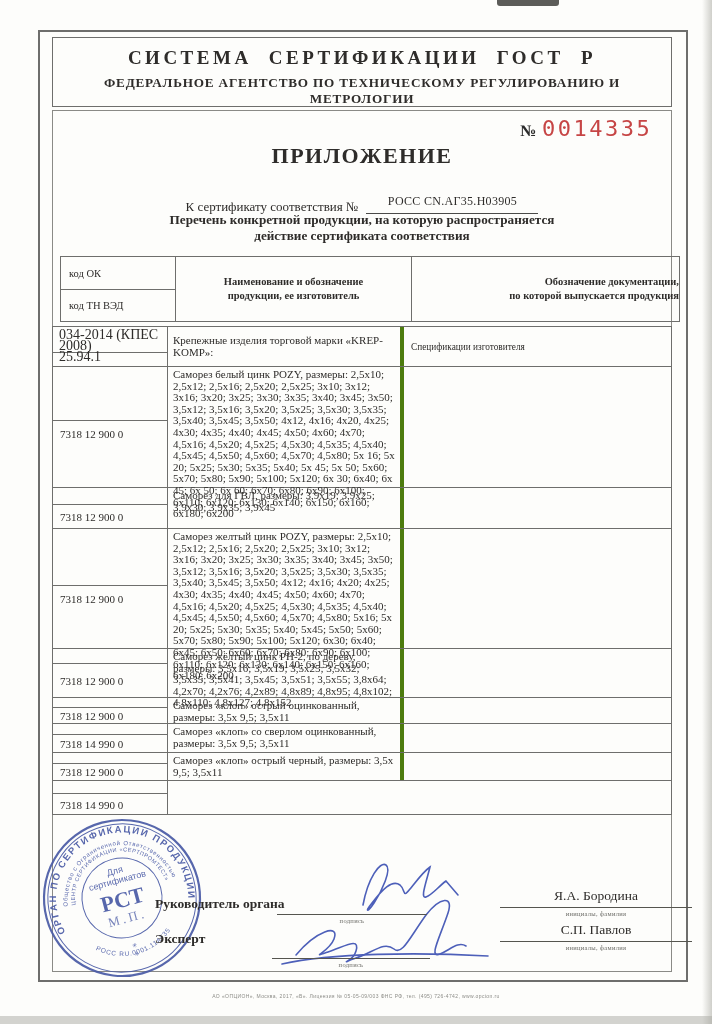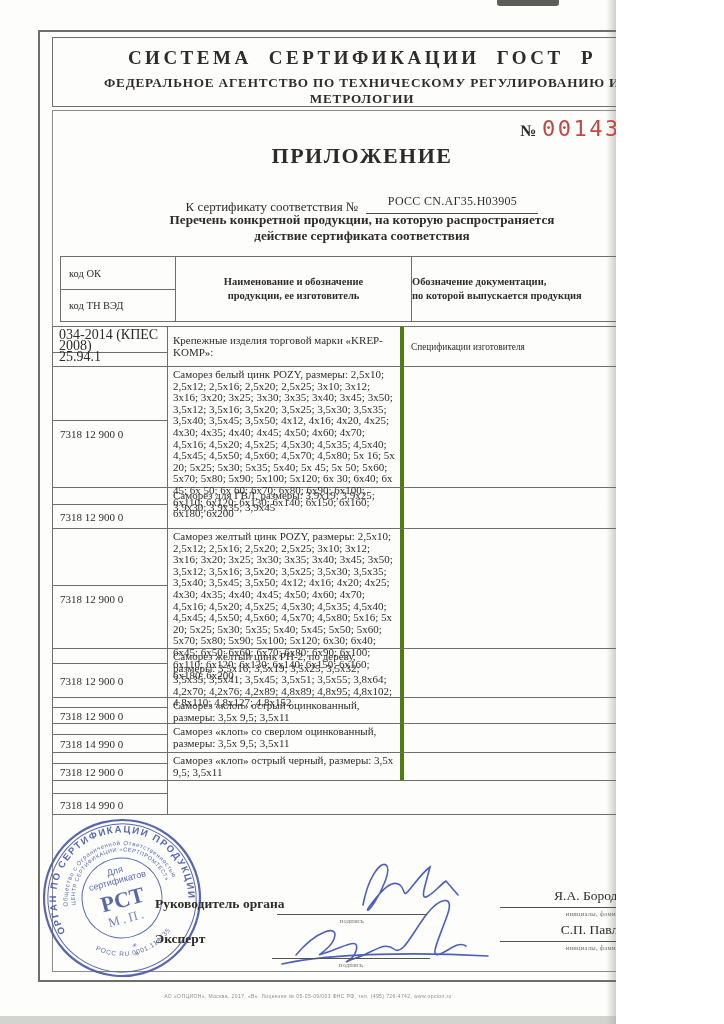--- a/index.html
+++ b/index.html
@@ -1,18 +1,18 @@
 <!DOCTYPE html>
 <html><head>
 <meta charset="utf-8">
 <style>
   * { margin:0; padding:0; box-sizing:border-box; }
   html,body { background:#ffffff; }
   .page {
-    position:relative; width:616px; height:1024px; background:#fdfdfb;
+    position:relative; width:712px; height:1024px; background:#fdfdfb;
     font-family:"Liberation Serif","DejaVu Serif",serif; color:#2e2c2a; overflow:hidden;
   }
   
   .scan-smudge-top { position:absolute; left:497px; top:0; width:62px; height:6px; background:#40403c; border-radius:0 0 3px 3px; opacity:.85; }
   .scan-edge-right { position:absolute; right:0; top:0; width:10px; height:100%; background:linear-gradient(to right,rgba(200,200,196,0),#cfcfca); }
   .scan-edge-bottom { position:absolute; left:0; top:1016px; width:100%; height:8px; background:#a9a9a4; opacity:.5; }
 
   .frame-outer { position:absolute; left:38px; top:30px; width:650px; height:952px; border:2px solid #6e6e6c; }
   .frame-inner { position:absolute; left:52px; top:110px; width:620px; height:862px; border:1px solid #8a8a86; }
   .org-box { position:absolute; left:52px; top:37px; width:620px; height:70px; border:1.5px solid #6e6e6c; text-align:center; }
@@ -31,21 +31,21 @@
 
   .subtitle { position:absolute; left:52px; top:212px; width:620px; text-align:center; font-size:13.2px; font-weight:bold; line-height:16px; }
 
   
   .thead { position:absolute; left:52px; top:256px; width:620px; height:66px; border:1.3px solid #6e6e6c; display:flex; background:transparent;margin-left:8px; }
   .th-col1 { width:115px; border-right:1px solid #6e6e6c; display:flex; flex-direction:column; }
   .th-col1-top { height:52%; border-bottom:1px solid #6e6e6c; display:flex; align-items:center; padding-left:8px; }
   .th-col1-bottom { flex:1; display:flex; align-items:center; padding-left:8px; }
   .th-col1 span { font-size:10.5px; }
   .th-col2 { width:236px; border-right:1px solid #6e6e6c; display:flex; flex-direction:column; justify-content:center; text-align:center; }
-  .th-col3 { flex:1; display:flex; flex-direction:column; justify-content:center; text-align:left; }
+  .th-col3 { flex:1; display:flex; flex-direction:column; justify-content:center; text-align:right; }
   .th-text { font-size:10.5px; font-weight:bold; line-height:14px; }
 
   .tbody { position:absolute; left:52px; top:326px; width:620px; border:1.3px solid #6e6e6c; }
   .trow { display:flex; border-bottom:1px solid #6e6e6c; }
   .trow:last-child { border-bottom:none; }
   .td-code { width:115px; border-right:1px solid #6e6e6c; display:flex; flex-direction:column; }
   .td-code-top { border-bottom:1px solid #6e6e6c; padding:2px 4px 0 6px; font-size:14px; line-height:11px; }
   .td-code-bottom { flex:1; display:flex; align-items:center; padding:1px 4px 0 7px; font-size:11px; }
   .td-code-bottom.top-align { align-items:flex-start; padding-top:7px; }
   .td-name { width:236px; border-right:4px solid #4d7c0f; padding:2px 5px; font-size:11px; line-height:11.6px; }

